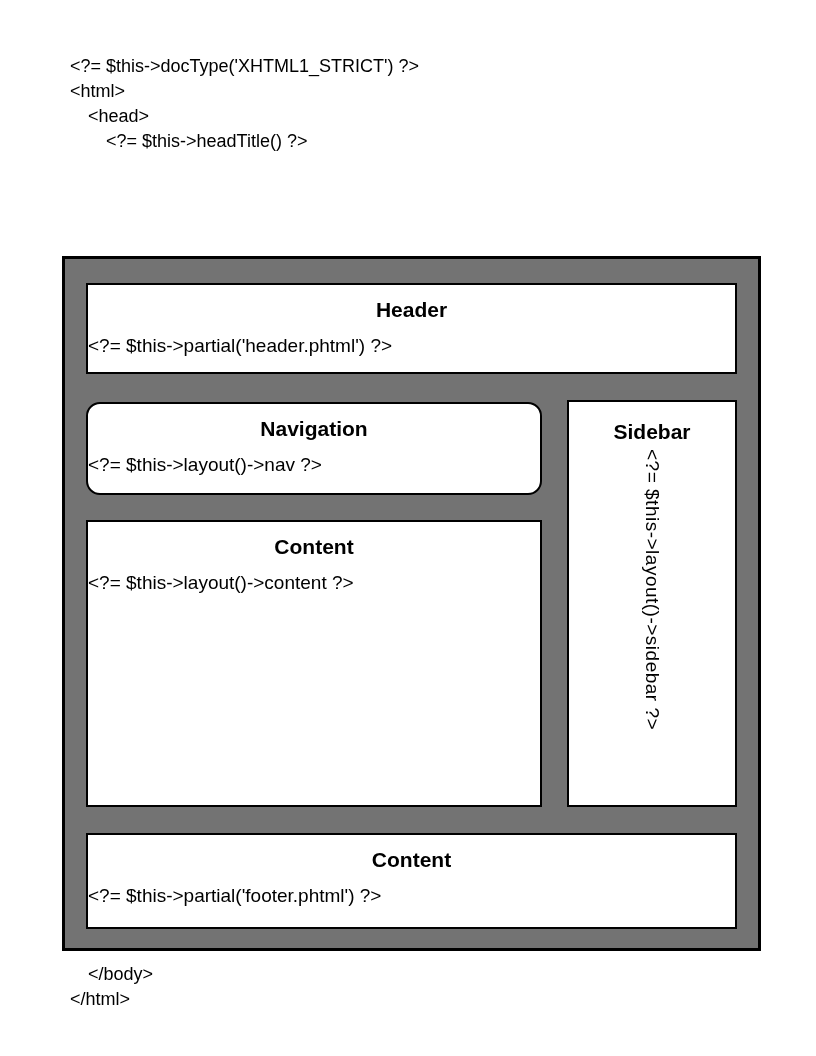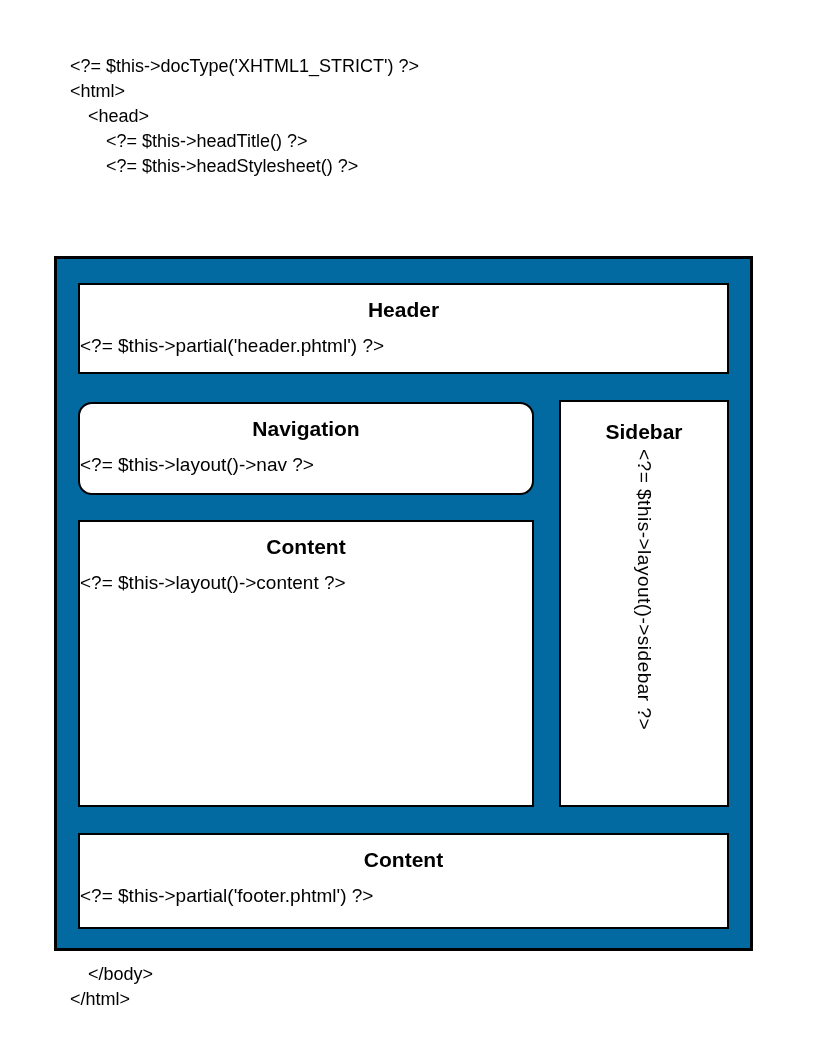--- a/index.html
+++ b/index.html
@@ -19,26 +19,26 @@
     line-height: 25px;
     white-space: pre;
     color: #000000;
   }
   .indent-0 { padding-left: 0; }
   .indent-1 { padding-left: 18px; }
   .indent-2 { padding-left: 36px; }
 
   .outer-box {
     position: absolute;
-    left: 54px;
+    left: 62px;
     top: 256px;
     width: 699px;
     height: 695px;
     border: 3px solid #000000;
-    background: #0369a1;
+    background: #737373;
   }
   .box {
     position: absolute;
     border: 2px solid #000000;
     background: #ffffff;
   }
   .header-box  { left: 21px;  top: 24px;  width: 651px; height: 91px;  }
   .nav-box     { left: 21px;  top: 143px; width: 456px; height: 93px; border-radius: 14px;  }
   .content-box { left: 21px;  top: 261px; width: 456px; height: 287px; }
   .sidebar-box { left: 502px; top: 141px; width: 170px; height: 407px; }
@@ -74,21 +74,20 @@
 </head>
 <body>
 
 <div class="page">
 
   <div class="code-block" style="left:70px; top:54px;">
     <div class="code-line indent-0">&lt;?= $this-&gt;docType('XHTML1_STRICT') ?&gt;</div>
     <div class="code-line indent-0">&lt;html&gt;</div>
     <div class="code-line indent-1">&lt;head&gt;</div>
     <div class="code-line indent-2">&lt;?= $this-&gt;headTitle() ?&gt;</div>
-    <div class="code-line indent-2">&lt;?= $this-&gt;headStylesheet() ?&gt;</div>
   </div>
 
   <div class="outer-box">
 
     <div class="box header-box">
       <div class="box-title">Header</div>
       <div class="box-code">&lt;?= $this-&gt;partial('header.phtml') ?&gt;</div>
     </div>
 
     <div class="box nav-box">

